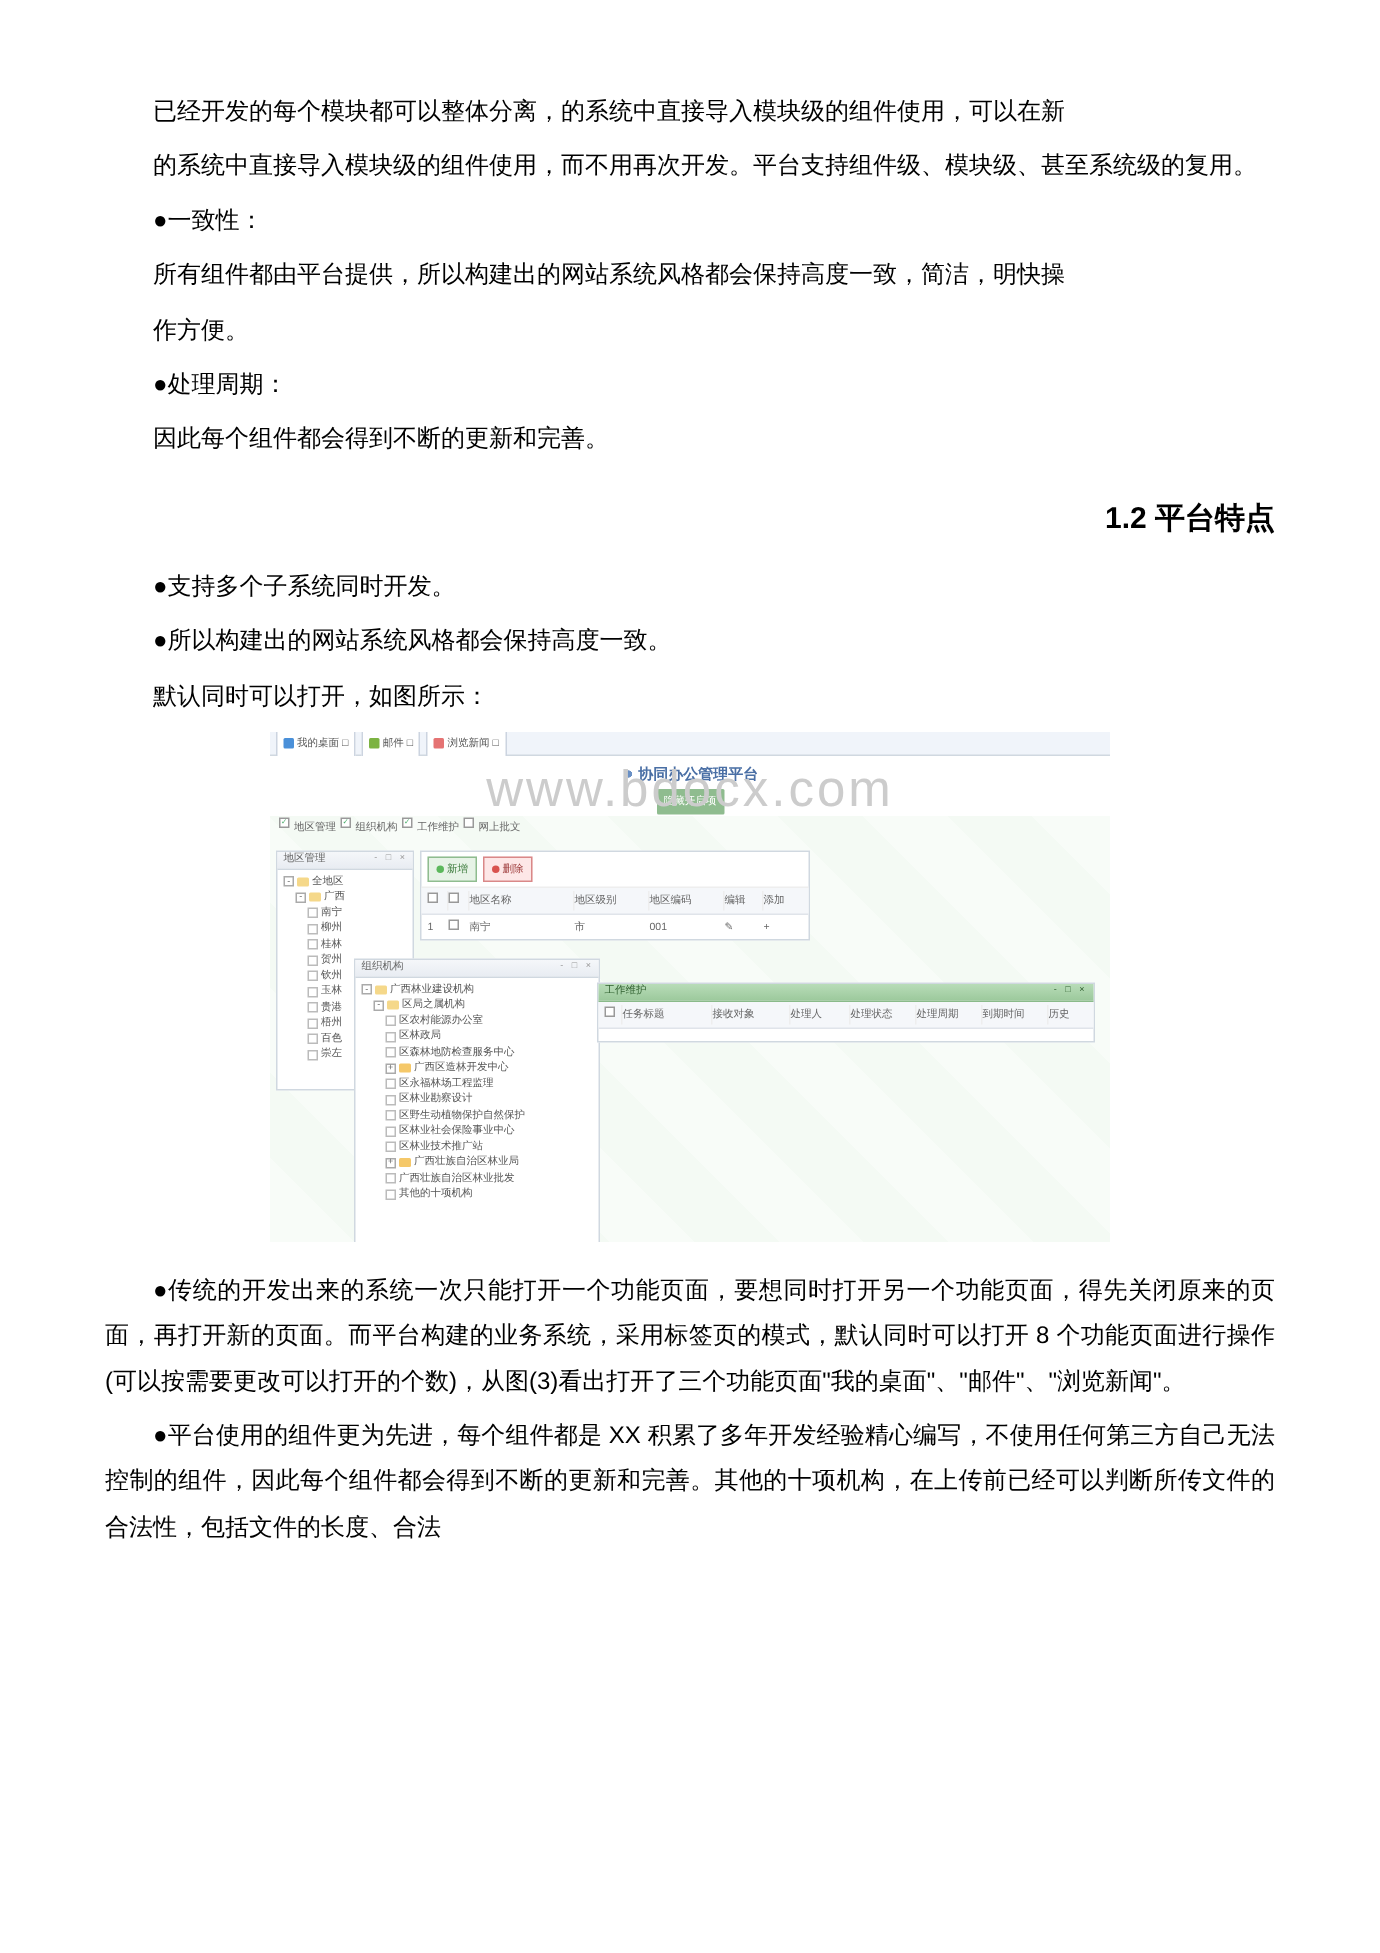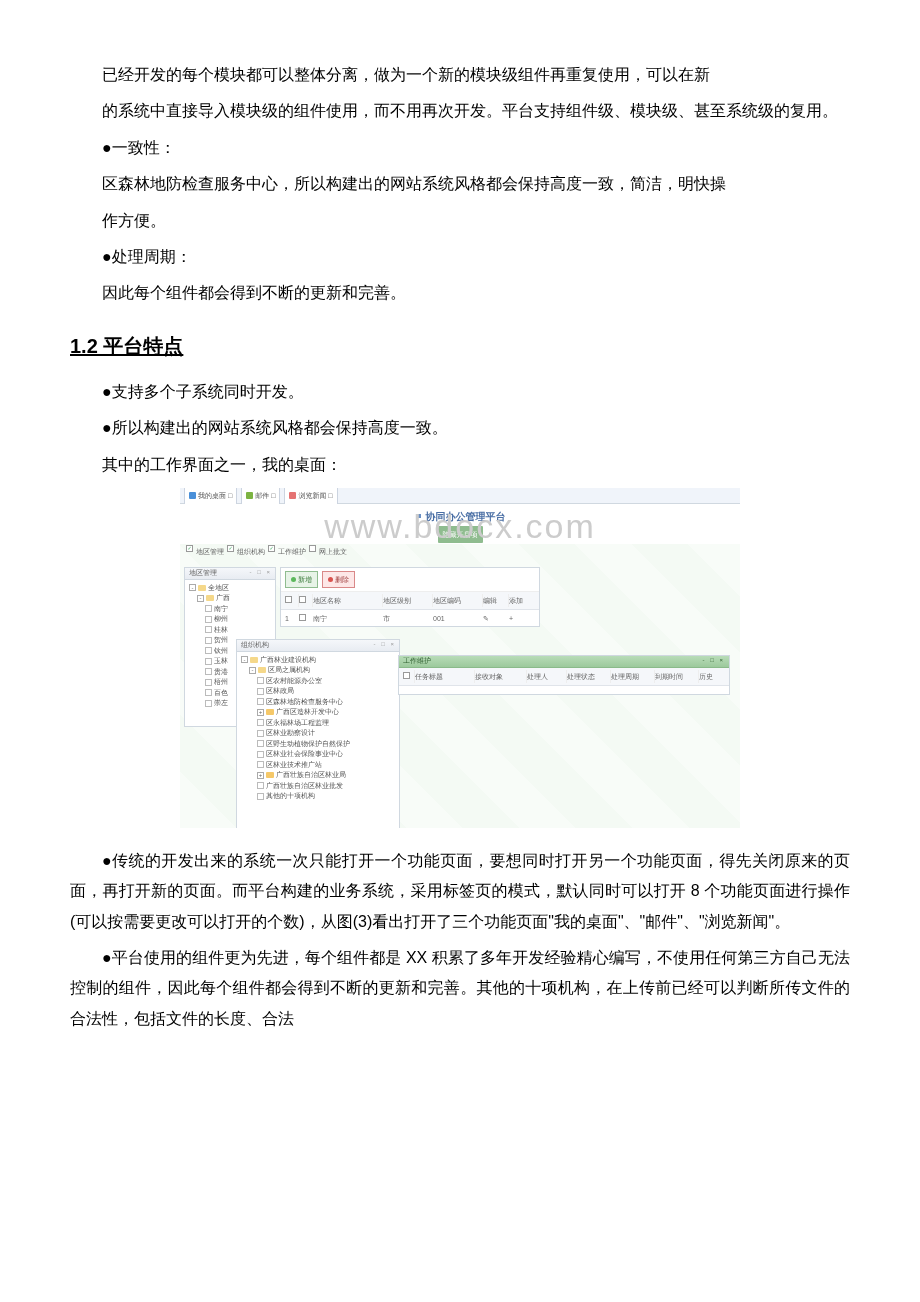--- a/index.html
+++ b/index.html
@@ -8,21 +8,21 @@
     background: #fff;
     width: 920px;
     margin: 0 auto;
     padding: 60px 70px 40px 70px;
     color: #000;
     font-size: 16px;
     line-height: 1.9;
   }
   .para { text-indent: 2em; margin-bottom: 6px; text-align: justify; }
   .bullet { text-indent: 2em; margin-bottom: 6px; }
-  .section-title { text-align: left; font-weight: bold; font-size: 20px; margin: 18px 0 12px 0; text-decoration: underline; }
+  .section-title { text-align: right; font-weight: bold; font-size: 20px; margin: 18px 0 12px 0; }
   .screenshot-container { margin: 8px auto 18px auto; width: 560px; }
   .app-frame {
     width: 560px;
     height: 340px;
     background: repeating-linear-gradient(45deg, #f8fcf8 0 40px, #f4faf4 40px 80px);
     position: relative;
     font-size: 8px;
     color: #555;
     overflow: hidden;
   }
@@ -118,31 +118,31 @@
     padding: 0 4px;
     display: flex;
     align-items: center;
     justify-content: space-between;
     border-bottom: 1px solid #8aba8a;
   }
 </style>
 </head>
 <body>
 
-<p class="para">已经开发的每个模块都可以整体分离，做为一个新的模块级组件再重复使用，可以在新</p>
+<p class="para">已经开发的每个模块都可以整体分离，的系统中直接导入模块级的组件使用，可以在新</p>
 <p class="para">的系统中直接导入模块级的组件使用，而不用再次开发。平台支持组件级、模块级、甚至系统级的复用。</p>
 <p class="bullet">●一致性：</p>
-<p class="para">区森林地防检查服务中心，所以构建出的网站系统风格都会保持高度一致，简洁，明快操</p>
+<p class="para">所有组件都由平台提供，所以构建出的网站系统风格都会保持高度一致，简洁，明快操</p>
 <p class="para">作方便。</p>
 <p class="bullet">●处理周期：</p>
 <p class="para">因此每个组件都会得到不断的更新和完善。</p>
 <h2 class="section-title">1.2 平台特点</h2>
 <p class="bullet">●支持多个子系统同时开发。</p>
 <p class="bullet">●所以构建出的网站系统风格都会保持高度一致。</p>
-<p class="para">其中的工作界面之一，我的桌面：</p>
+<p class="para">默认同时可以打开，如图所示：</p>
 
 <div class="screenshot-container">
   <div class="app-frame">
     <div class="watermark">www.bdocx.com</div>
 
     <div class="tabbar">
       <div class="tab">
         <span class="tab-icon blue"></span>
         <span>我的桌面 □</span>
       </div>

